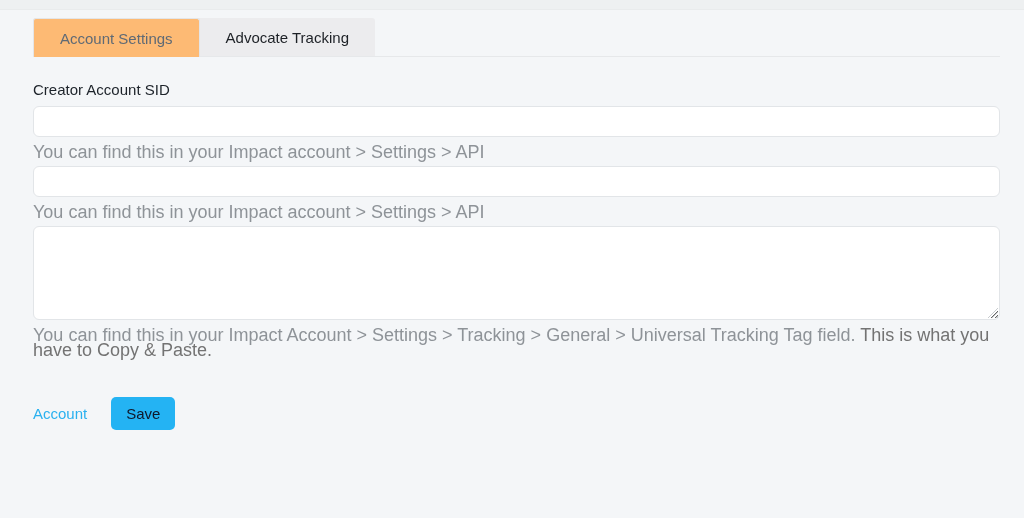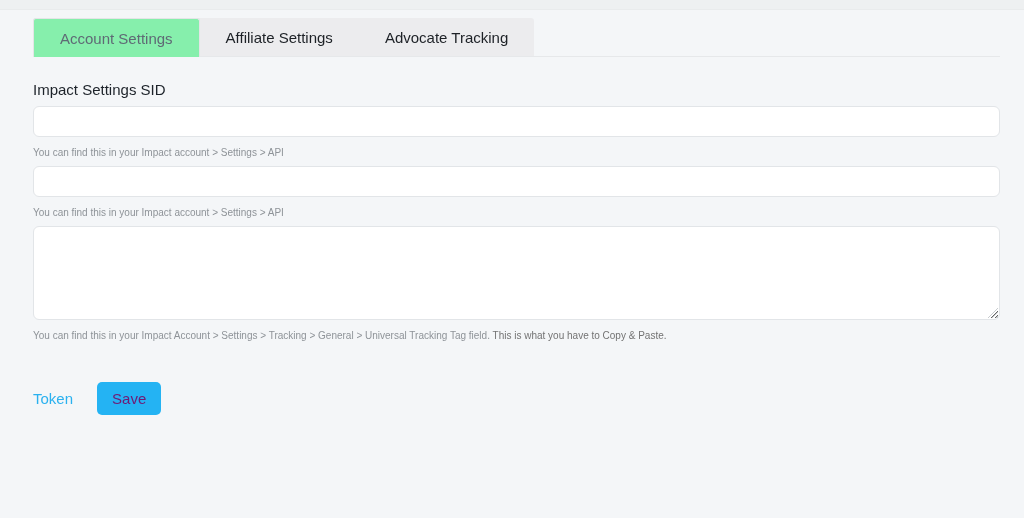--- a/index.html
+++ b/index.html
@@ -37,21 +37,21 @@
     display: flex;
     align-items: center;
     justify-content: center;
     font-size: 15px;
     font-weight: 500;
     color: #1d2126;
     cursor: pointer;
     white-space: nowrap;
   }
   .tab.active {
-    background: #86efac;
+    background: #fdba74;
     color: #5f6a75;
     border: 1px solid #e4e5e7;
     border-bottom: none;
     border-radius: 3px 3px 0 0;
     margin-bottom: -1px;
     height: 39px;
   }
   
   .field-label {
     margin-top: 23px;
@@ -96,21 +96,21 @@
     background: repeating-linear-gradient(
       135deg,
       transparent 0px, transparent 2px,
       #c8cccf 2px, #c8cccf 3px
     );
     clip-path: polygon(100% 0, 100% 100%, 0 100%);
     pointer-events: none;
   }
   .help-text {
     margin-top: 8px;
-    font-size: 10px;
+    font-size: 18px;
     color: #8e9398;
     line-height: 15px;
   }
   .help-link {
     color: #737373;
     text-decoration: none;
     cursor: pointer;
   }
   
   .actions {
@@ -120,60 +120,59 @@
     gap: 24px;
   }
   .cancel-link {
     font-size: 15px;
     color: #2ab1ef;
     text-decoration: none;
     cursor: pointer;
   }
   .save-button {
     background: #24b3f3;
-    color: #701a75;
+    color: #0f172a;
     border: none;
     border-radius: 5px;
     font-family: "Liberation Sans", sans-serif;
     font-size: 15px;
     font-weight: 500;
     padding: 8px 15px;
     height: 33px;
     cursor: pointer;
   }
 </style>
 </head>
 <body>
 
 <div class="top-band"></div>
 
 <div class="content">
 
   <div class="tabbar">
     <div class="tabgroup">
       <div class="tab active">Account Settings</div>
-      <div class="tab">Affiliate Settings</div>
       <div class="tab">Advocate Tracking</div>
     </div>
   </div>
 
-  <div class="field-label">Impact Settings SID</div>
+  <div class="field-label">Creator Account SID</div>
   <input class="text-input" type="text" value="" style="">
   <div class="help-text">You can find this in your Impact account &gt; Settings &gt; API</div>
 
   <input class="text-input" type="text" value="" style="">
   <div class="help-text">You can find this in your Impact account &gt; Settings &gt; API</div>
 
   <div class="textarea-wrap">
     <textarea class="text-area" style=""></textarea>
     <div class="resize-grip"></div>
   </div>
   <div class="help-text">
     <span>You can find this in your Impact Account &gt; Settings &gt; Tracking &gt; General &gt; Universal Tracking Tag field.</span>
     <a class="help-link">This is what you have to Copy &amp; Paste.</a>
   </div>
 
   <div class="actions">
-    <a class="cancel-link">Token</a>
+    <a class="cancel-link">Account</a>
     <button class="save-button">Save</button>
   </div>
 
 </div>
 
 </body></html>

